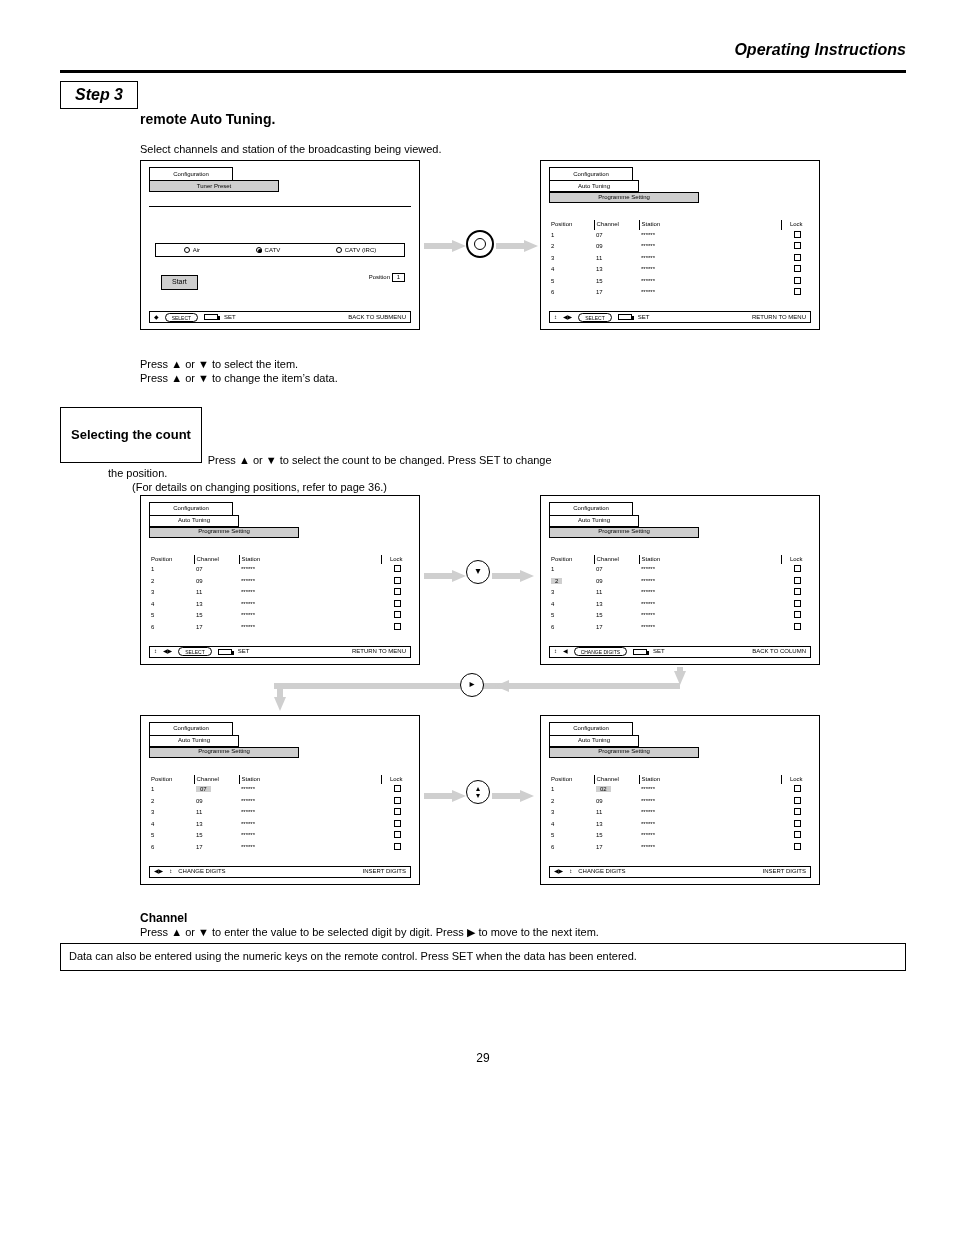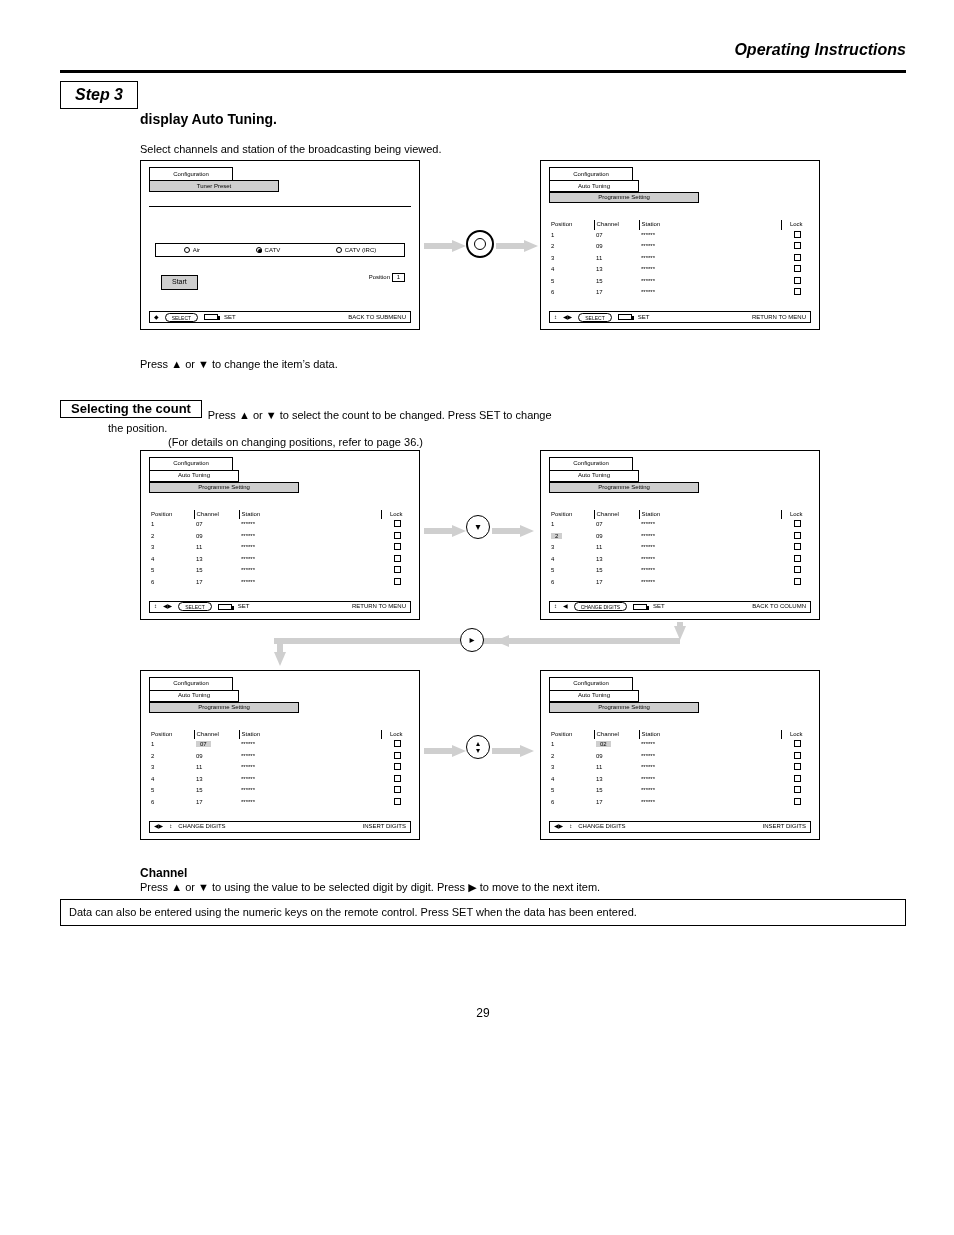--- a/index.html
+++ b/index.html
@@ -103,21 +103,21 @@
   .grey-arrow-left::before {
     content:""; position:absolute; right:0; left:14px; top:3px; height:6px; background:#cfcfcf;
   }
   .grey-arrow-left::after {
     content:""; position:absolute; left:0; top:0;
     border-right:14px solid #cfcfcf; border-top:6px solid transparent; border-bottom:6px solid transparent;
   }
 
   .explain { margin: 8px 0 0 80px; font-size: 11px; }
   .explain-strong { font-weight: bold; font-size: 12px; }
-  .sel-count-box { border:1px solid #000; padding:0 10px; font-size:13px; font-weight:bold; margin:22px 0 4px 0; display:inline-block; }
+  .sel-count-box { border:1px solid #000; padding:19px 10px; font-size:13px; font-weight:bold; margin:15px 0 4px 0; display:inline-block; }
   .sel-count-desc { font-size:11px; }
 
   .channel-note { margin:16px 0 4px 80px; font-size:11px; }
   .channel-box { border:1px solid #000; margin:0 0 0 0; padding:6px 8px; font-size:11px; }
 
   .page-num { text-align:center; font-size:12px; margin-top:80px; }
   .battery { display:inline-block; width:14px; height:6px; border:1px solid #000; position:relative; }
   .battery::after { content:""; position:absolute; right:-3px; top:1px; width:2px; height:4px; background:#000; }
   .sel-small-box { display:inline-block; border:1px solid #000; padding:0 4px; font-size:6px; }
 
@@ -127,21 +127,21 @@
 <body>
 
 <div style="text-align:right;font-style:italic;font-weight:bold;font-size:16px;">
   <span>Operating Instructions</span>
 </div>
 <div class="toprule"></div>
 
 <div class="heading-row">
   <span class="step-box">Step 3</span>
 </div>
-<div class="secline">display Auto Tuning.</div>
+<div class="secline">remote Auto Tuning.</div>
 
 <div class="stage-intro">Select channels and station of the broadcasting being viewed.</div>
 
 <div class="diagram-row">
 
   <div class="panel" style="left:0; top:0;">
     <div class="p-inner">
       <div class="tab-bar">
         <div class="tab" style="left:0;width:84px;">Configuration</div>
         <div class="subtab grey" style="left:0;width:130px;">Tuner Preset</div>
@@ -243,30 +243,31 @@
         <span class="oval">SELECT</span>
         <span class="battery"></span>
         <span>SET</span>
         <span style="margin-left:auto">RETURN TO MENU</span>
       </div>
     </div>
   </div>
 </div>
 
 <div class="explain">
+  <div><span>Press </span>▲<span> or </span>▼<span> to select the item.</span></div>
   <div><span>Press </span>▲<span> or </span>▼<span> to change the item’s data.</span></div>
 </div>
 
 <div style="margin-top:6px;">
   <div class="sel-count-box">Selecting the count</div>
   <span class="sel-count-desc" style="vertical-align:bottom;">
     &nbsp;<span>Press </span>▲<span> or </span>▼<span> to select the count to be changed. Press SET to change</span>
   </span>
   <div class="sel-count-desc" style="margin-left:48px;">the position.</div>
-  <div class="sel-count-desc" style="margin-left:108px;">(For details on changing positions, refer to page 36.)</div>
+  <div class="sel-count-desc" style="margin-left:72px;">(For details on changing positions, refer to page 36.)</div>
 </div>
 
 <div class="diagram-row diagram-row2">
 
   <div class="panel" style="left:0;top:0;">
     <div class="p-inner">
       <div class="tab-bar">
         <div class="tab" style="left:0;width:84px;">Configuration</div>
         <div class="subtab" style="left:0;width:90px;">Auto Tuning</div>
         <div class="subtab grey" style="left:0;width:150px;top:25px;height:11px;">Programme Setting</div>
@@ -529,20 +530,20 @@
         <span>↕</span>
         <span>CHANGE DIGITS</span>
         <span style="margin-left:auto">INSERT DIGITS</span>
       </div>
     </div>
   </div>
 </div>
 
 <div class="channel-note">
   <div class="explain-strong">Channel</div>
-  <div><span>Press </span>▲<span> or </span>▼<span> to using the value to be selected digit by digit. Press </span>▶<span> to move to the next item.</span></div>
+  <div><span>Press </span>▲<span> or </span>▼<span> to enter the value to be selected digit by digit. Press </span>▶<span> to move to the next item.</span></div>
 </div>
 
 <div class="channel-box">
   <span>Data can also be entered using the numeric keys on the remote control. Press SET when the data has been entered.</span>
 </div>
 
 <div class="page-num">29</div>
 
 </body></html>

